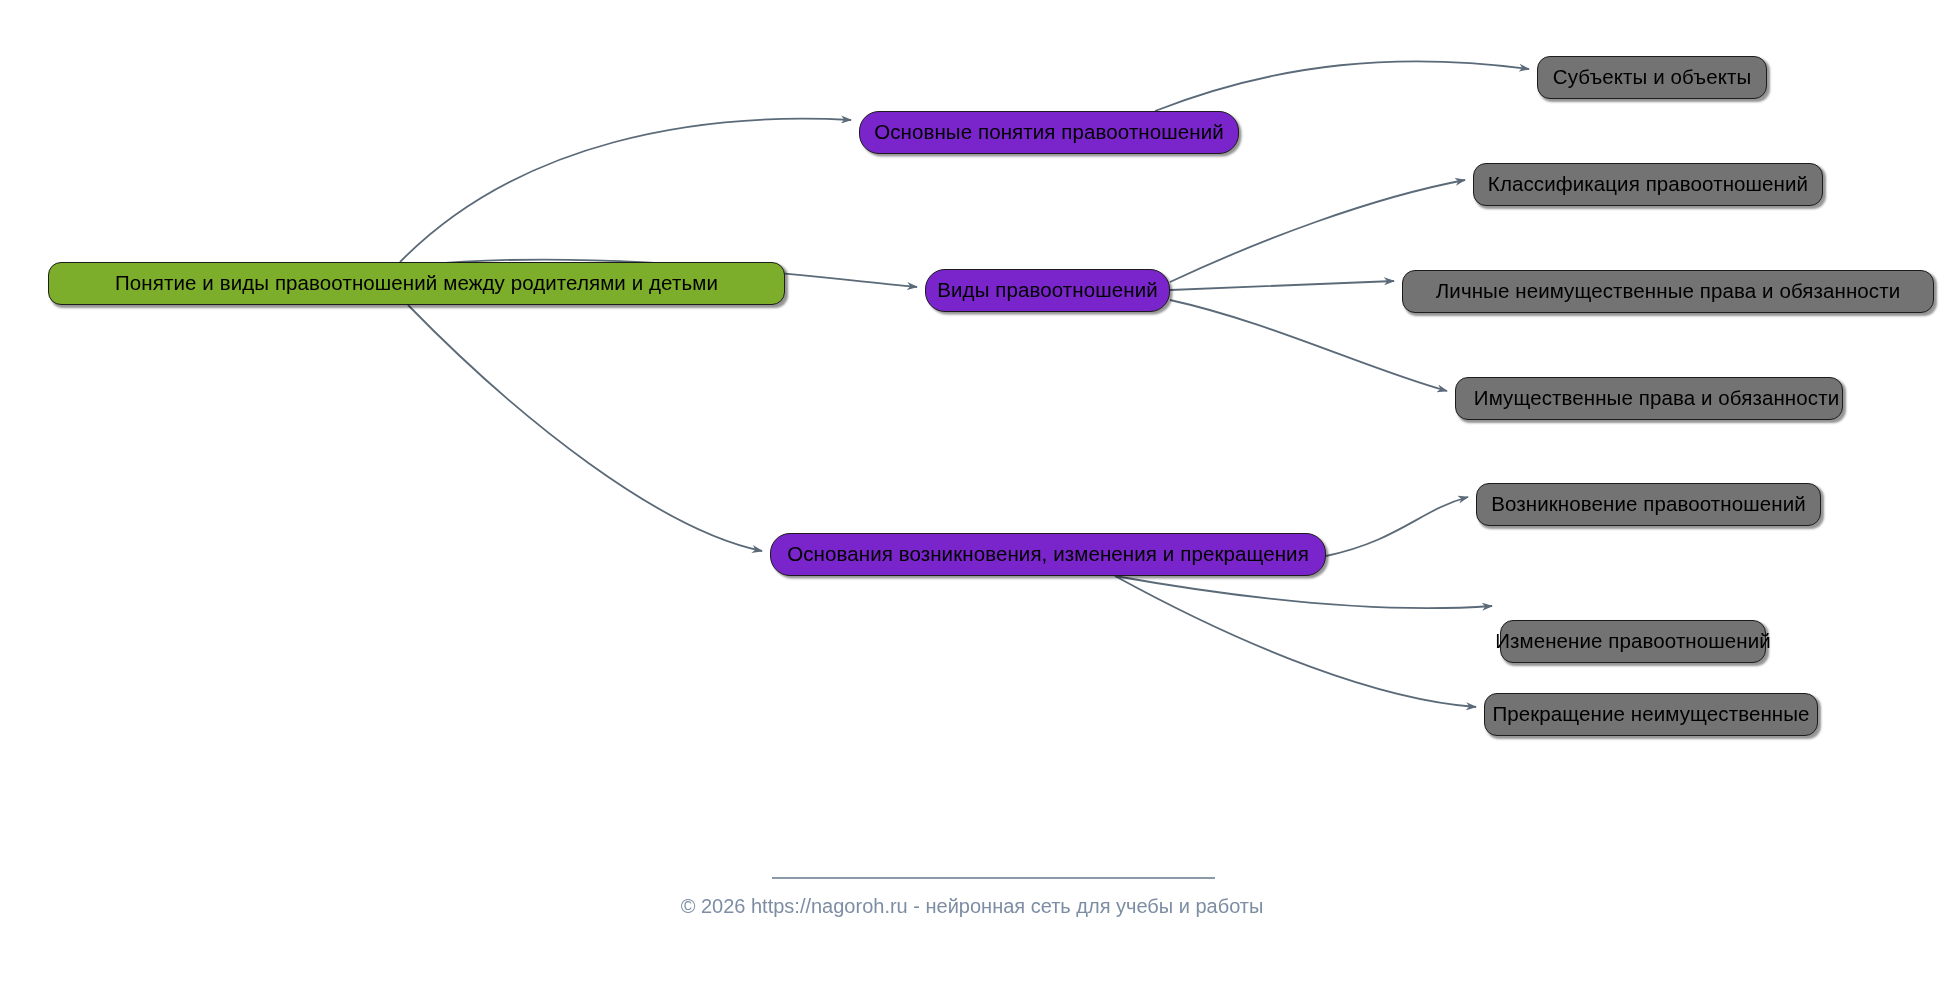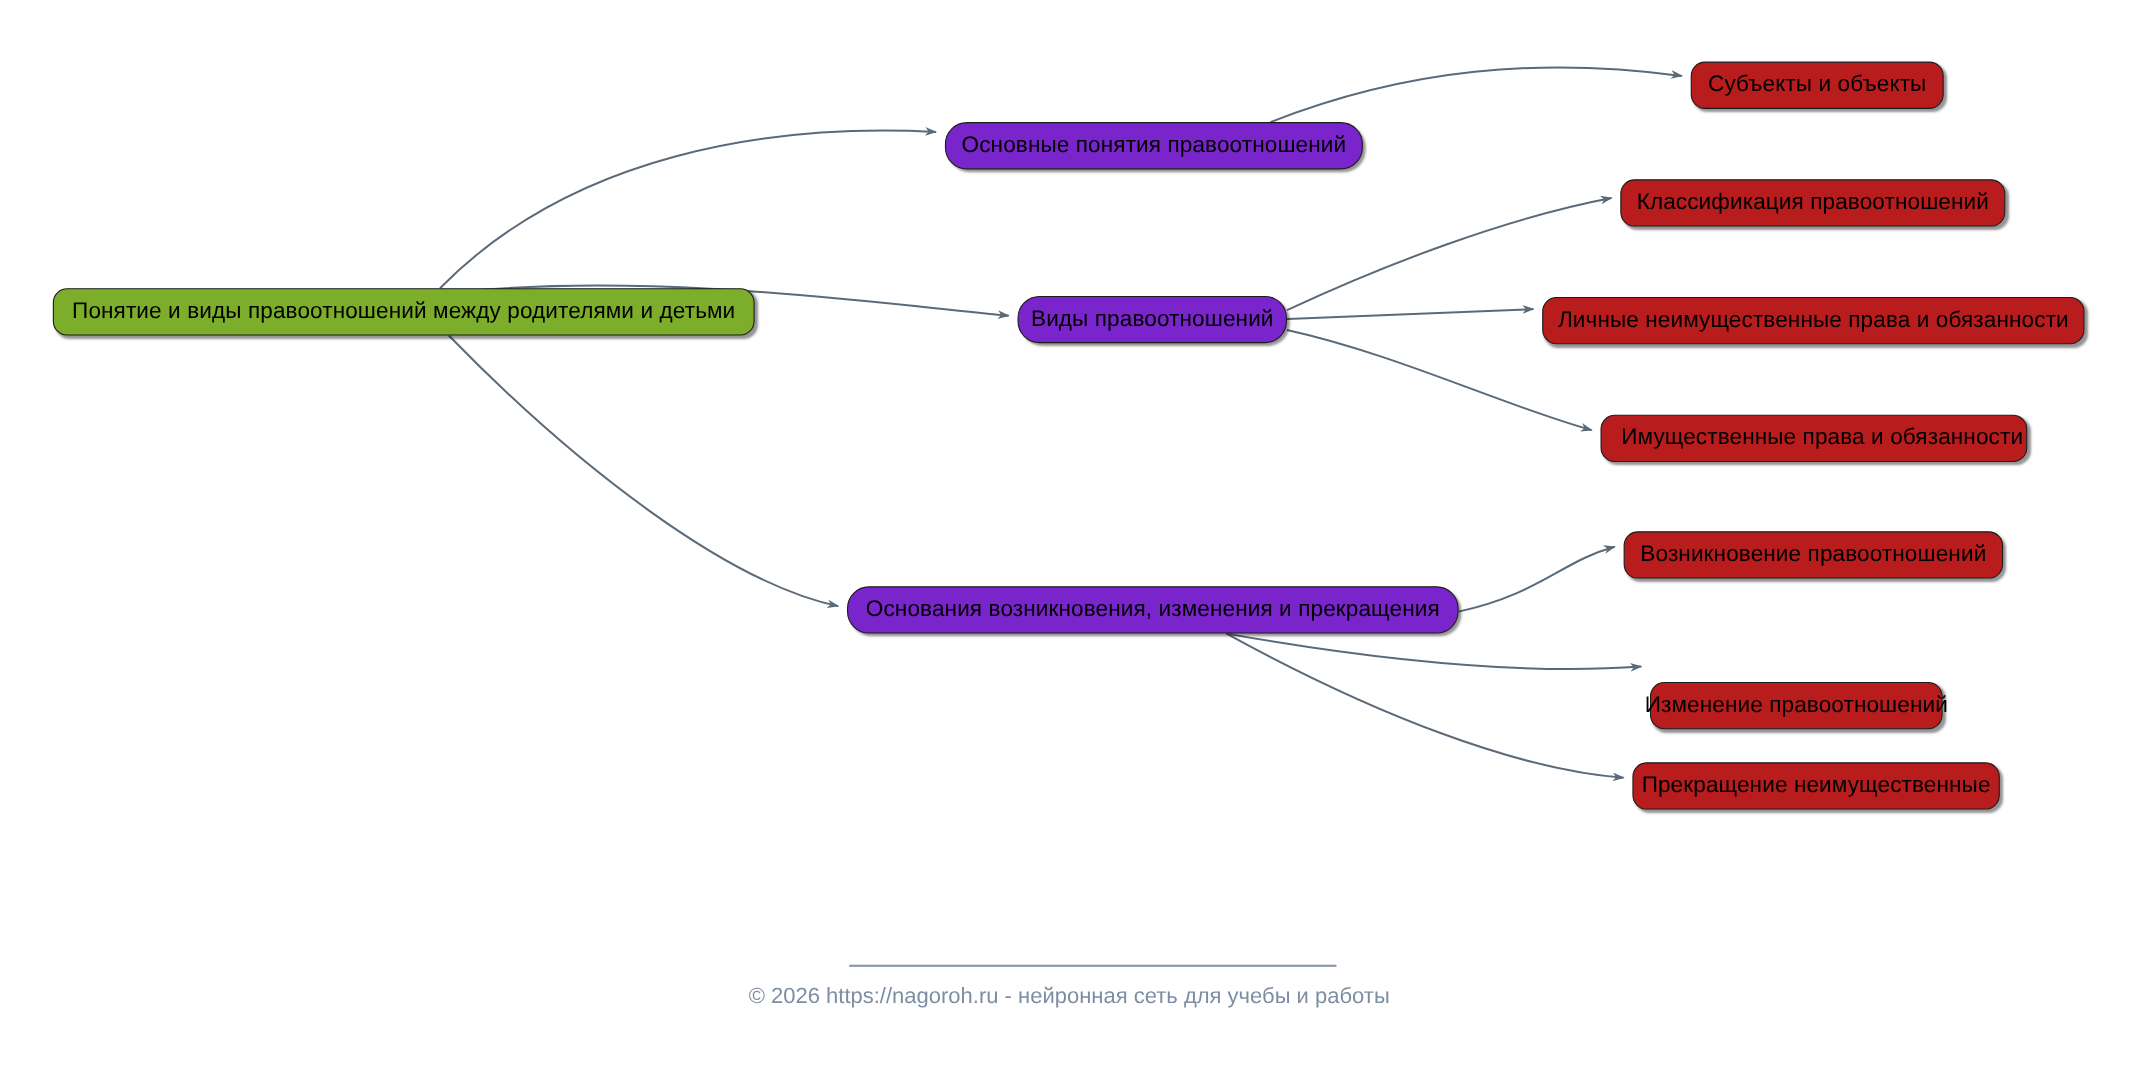--- a/index.html
+++ b/index.html
@@ -50,21 +50,21 @@
   }
 
   .node-root {
     background: #7cae2c;
   }
   .node-branch {
     background: #7a24cb;
     border-radius: 20px;
   }
   .node-leaf {
-    background: #b91c1c;
+    background: #737373;
   }
 
   .footer {
     position: absolute;
     left: 0;
     width: 1944px;
     text-align: center;
   }
 
   #diagram-title {
@@ -115,39 +115,39 @@
         <path d="M 1170,282 C 1260,240 1370,198 1465,180" fill="none" stroke="#5b6a79" stroke-width="1.8" marker-end="url(#arrowhead)"></path>
         <path d="M 1170,290 C 1250,287 1330,283 1394,281" fill="none" stroke="#5b6a79" stroke-width="1.8" marker-end="url(#arrowhead)"></path>
         <path d="M 1170,300 C 1270,322 1370,370 1447,391" fill="none" stroke="#5b6a79" stroke-width="1.8" marker-end="url(#arrowhead)"></path>
         <path d="M 1326,556 C 1400,540 1420,510 1468,497" fill="none" stroke="#5b6a79" stroke-width="1.8" marker-end="url(#arrowhead)"></path>
         <path d="M 1115,576 C 1250,600 1380,614 1492,606" fill="none" stroke="#5b6a79" stroke-width="1.8" marker-end="url(#arrowhead)"></path>
         <path d="M 1115,576 C 1250,650 1380,700 1476,707" fill="none" stroke="#5b6a79" stroke-width="1.8" marker-end="url(#arrowhead)"></path>
       </g>
   </svg>
 
   <div id="nodes-group">
-      <div class="node node-root" style="left: 48px; top: 262px; width: 638px; height: 43px;">
+      <div class="node node-root" style="left: 48px; top: 262px; width: 737px; height: 43px;">
         <span>Понятие и виды правоотношений между родителями и детьми</span>
       </div>
       <div class="node node-branch" style="left: 859px; top: 111px; width: 380px; height: 43px;">
         <span>Основные понятия правоотношений</span>
       </div>
       <div class="node node-branch" style="left: 925px; top: 269px; width: 245px; height: 43px;">
         <span>Виды правоотношений</span>
       </div>
       <div class="node node-branch" style="left: 770px; top: 533px; width: 556px; height: 43px;">
         <span>Основания возникновения, изменения и прекращения</span>
       </div>
       <div class="node node-leaf" style="left: 1537px; top: 56px; width: 230px; height: 43px;">
         <span>Субъекты и объекты</span>
       </div>
       <div class="node node-leaf" style="left: 1473px; top: 163px; width: 350px; height: 43px;">
         <span>Классификация правоотношений</span>
       </div>
-      <div class="node node-leaf" style="left: 1402px; top: 270px; width: 493px; height: 43px;">
+      <div class="node node-leaf" style="left: 1402px; top: 270px; width: 532px; height: 43px;">
         <span>Личные неимущественные права и обязанности</span>
       </div>
       <div class="node node-leaf" style="left: 1455px; top: 377px; width: 388px; height: 43px; padding-left: 31px;">
         <span>Имущественные права и обязанности</span>
       </div>
       <div class="node node-leaf" style="left: 1476px; top: 483px; width: 345px; height: 43px;">
         <span>Возникновение правоотношений</span>
       </div>
       <div class="node node-leaf" style="left: 1500px; top: 620px; width: 266px; height: 43px;">
         <span>Изменение правоотношений</span>

